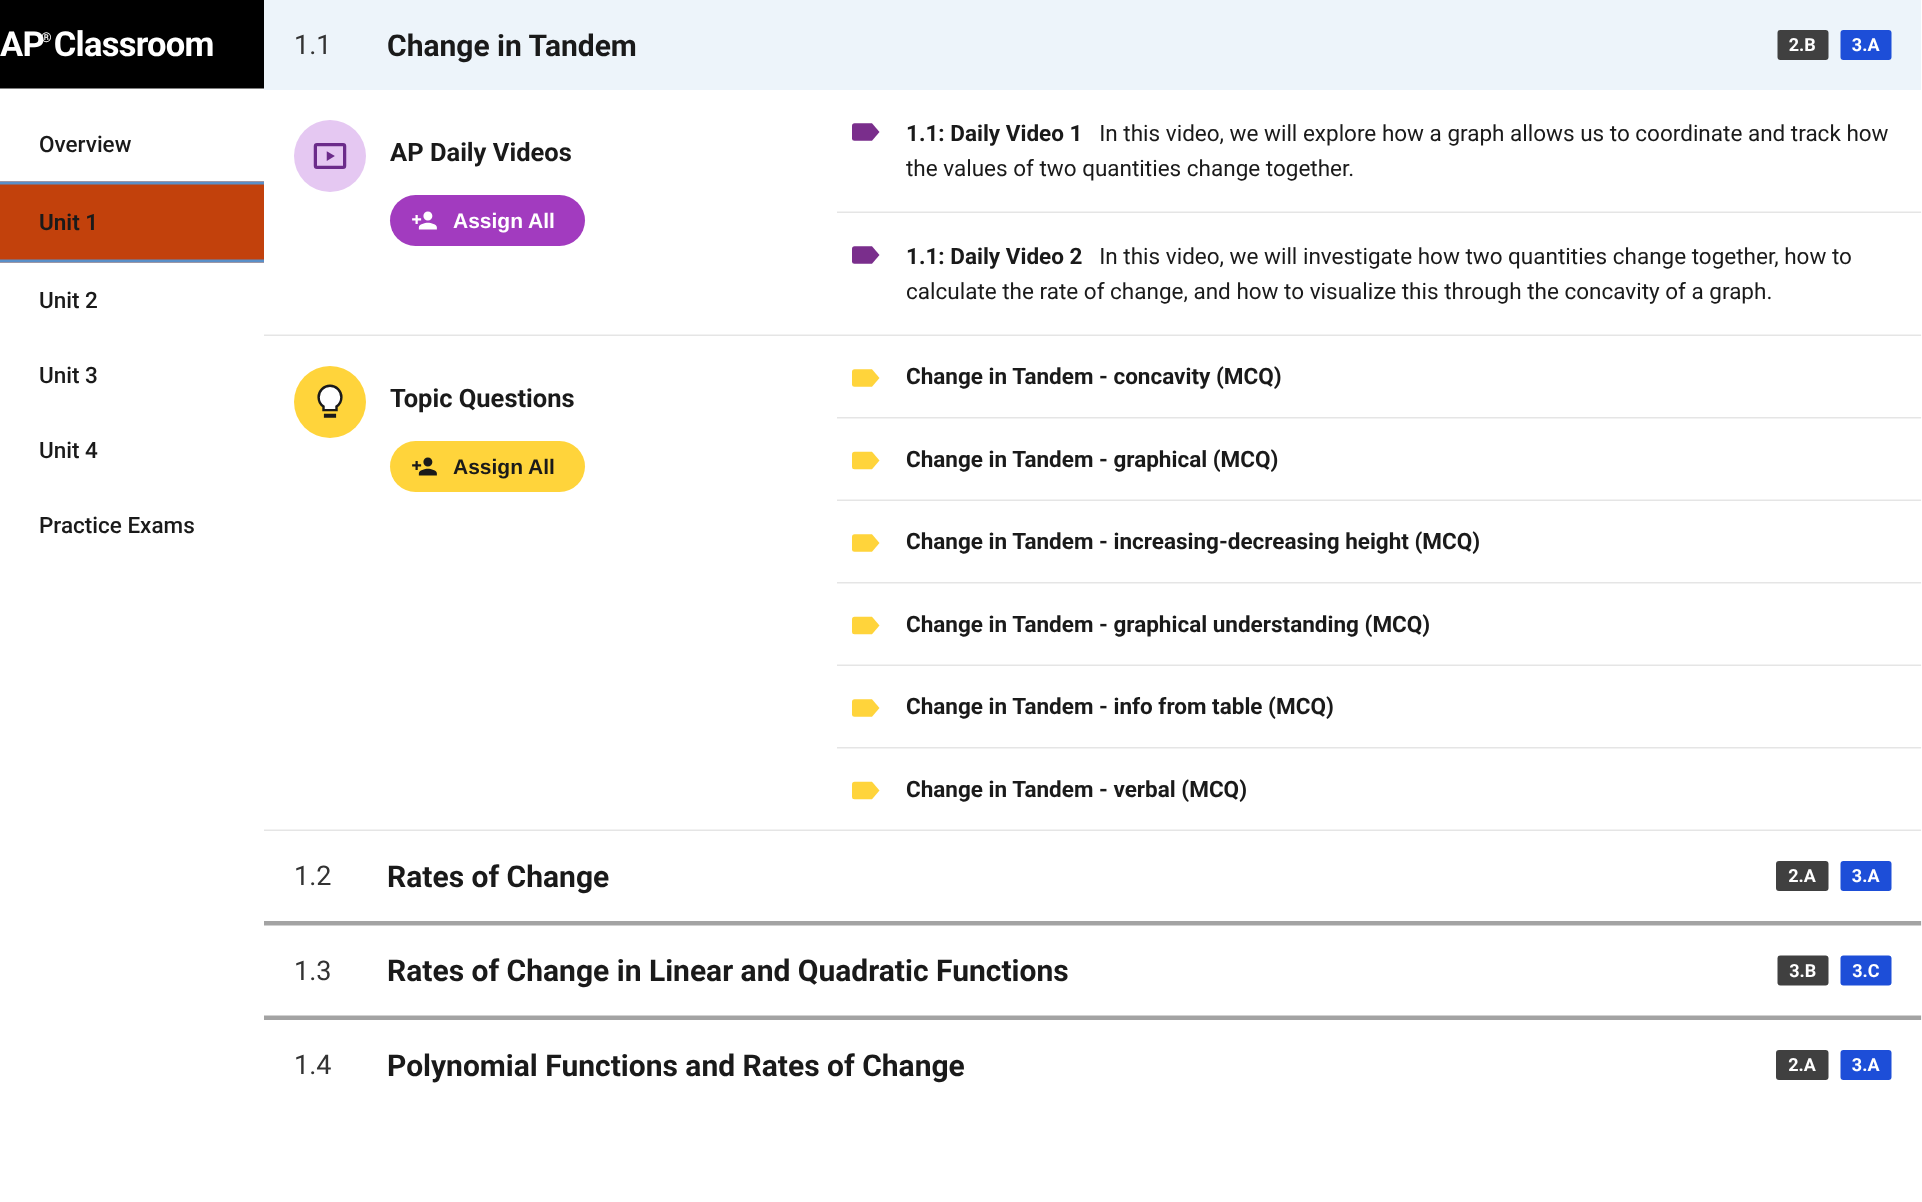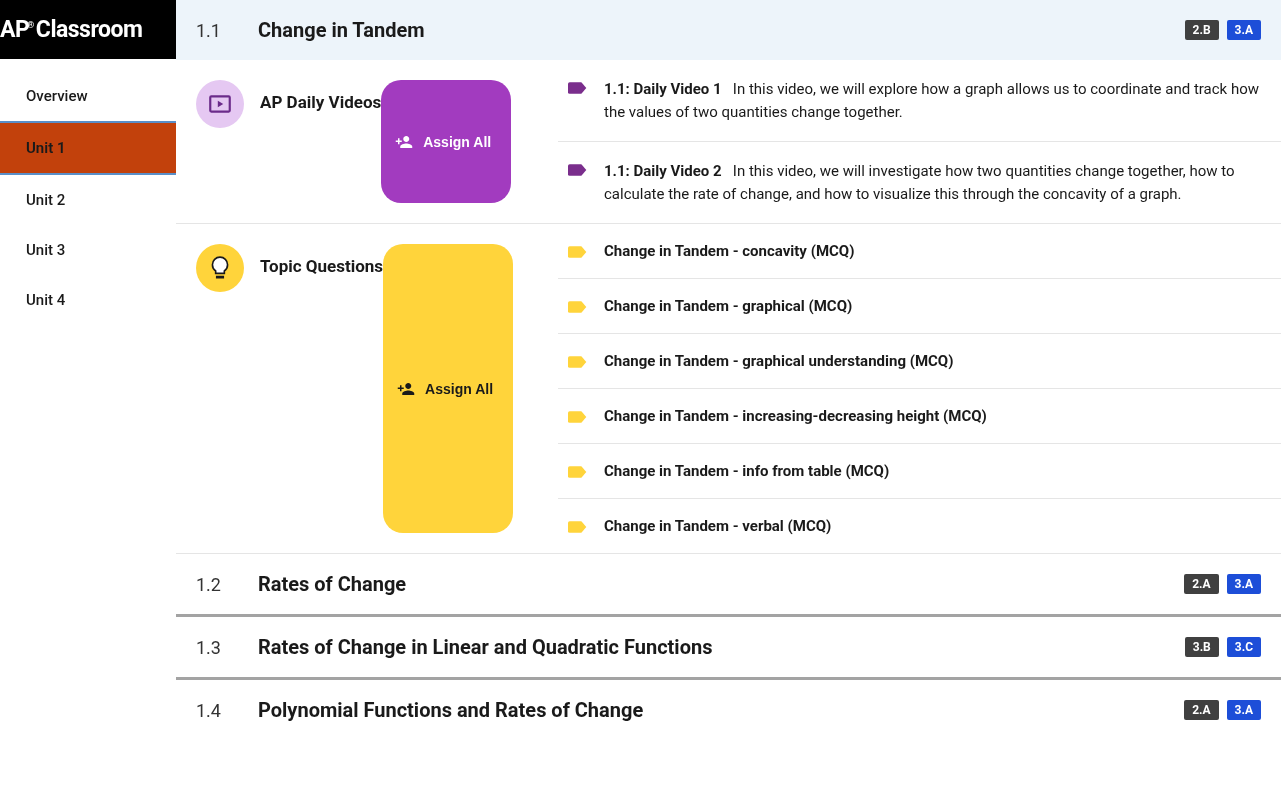--- a/index.html
+++ b/index.html
@@ -96,21 +96,21 @@
   height: 48px;
   border-radius: 50%;
   display: flex;
   align-items: center;
   justify-content: center;
   flex-shrink: 0;
 }
 .section-icon-circle.purple { background: #e5c8f2; }
 .section-icon-circle.yellow { background: #ffd43b; }
 .section-icon-circle svg { width: 26px; height: 26px; }
-.section-left-content { display: flex; }
+.section-left-content { display: flex; flex-direction: column; gap: 18px; }
 .section-title {
   font-size: 17px;
   font-weight: 700;
   padding-top: 12px;
 }
 .assign-btn {
   display: inline-flex;
   align-items: center;
   gap: 10px;
   border: none;
@@ -151,20 +151,21 @@
   <div class="sidebar">
     <div class="logo-bar">
       <span class="ap">AP</span><span class="reg">®</span><span>Classroom</span>
     </div>
     <div class="nav-list" id="nav-list">
         <div class="nav-item">Overview</div>
         <div class="nav-item active">Unit 1</div>
         <div class="nav-item">Unit 2</div>
         <div class="nav-item">Unit 3</div>
         <div class="nav-item">Unit 4</div>
+        <div class="nav-item">Practice Exams</div>
       </div>
   </div>
 
   <div class="main">
 
     <div class="topic-row expanded">
       <div class="topic-num">1.1</div>
       <div class="topic-title">Change in Tandem</div>
       <div class="topic-tags">
         <span class="tag blue">2.B</span>
@@ -243,29 +244,29 @@
               </svg>
             </div>
             <div class="item-title">Change in Tandem - graphical (MCQ)</div>
           </div>
           <div class="item-row">
             <div class="item-tag-icon">
               <svg viewBox="0 0 24 18">
                 <path d="M2 2 H16 L22 9 L16 16 H2 Q0 16 0 14 V4 Q0 2 2 2 Z" fill="#ffd43b"></path>
               </svg>
             </div>
+            <div class="item-title">Change in Tandem - increasing-decreasing height (MCQ)</div>
+          </div>
+          <div class="item-row">
+            <div class="item-tag-icon">
+              <svg viewBox="0 0 24 18">
+                <path d="M2 2 H16 L22 9 L16 16 H2 Q0 16 0 14 V4 Q0 2 2 2 Z" fill="#ffd43b"></path>
+              </svg>
+            </div>
             <div class="item-title">Change in Tandem - graphical understanding (MCQ)</div>
-          </div>
-          <div class="item-row">
-            <div class="item-tag-icon">
-              <svg viewBox="0 0 24 18">
-                <path d="M2 2 H16 L22 9 L16 16 H2 Q0 16 0 14 V4 Q0 2 2 2 Z" fill="#ffd43b"></path>
-              </svg>
-            </div>
-            <div class="item-title">Change in Tandem - increasing-decreasing height (MCQ)</div>
           </div>
           <div class="item-row">
             <div class="item-tag-icon">
               <svg viewBox="0 0 24 18">
                 <path d="M2 2 H16 L22 9 L16 16 H2 Q0 16 0 14 V4 Q0 2 2 2 Z" fill="#ffd43b"></path>
               </svg>
             </div>
             <div class="item-title">Change in Tandem - info from table (MCQ)</div>
           </div>
           <div class="item-row">

